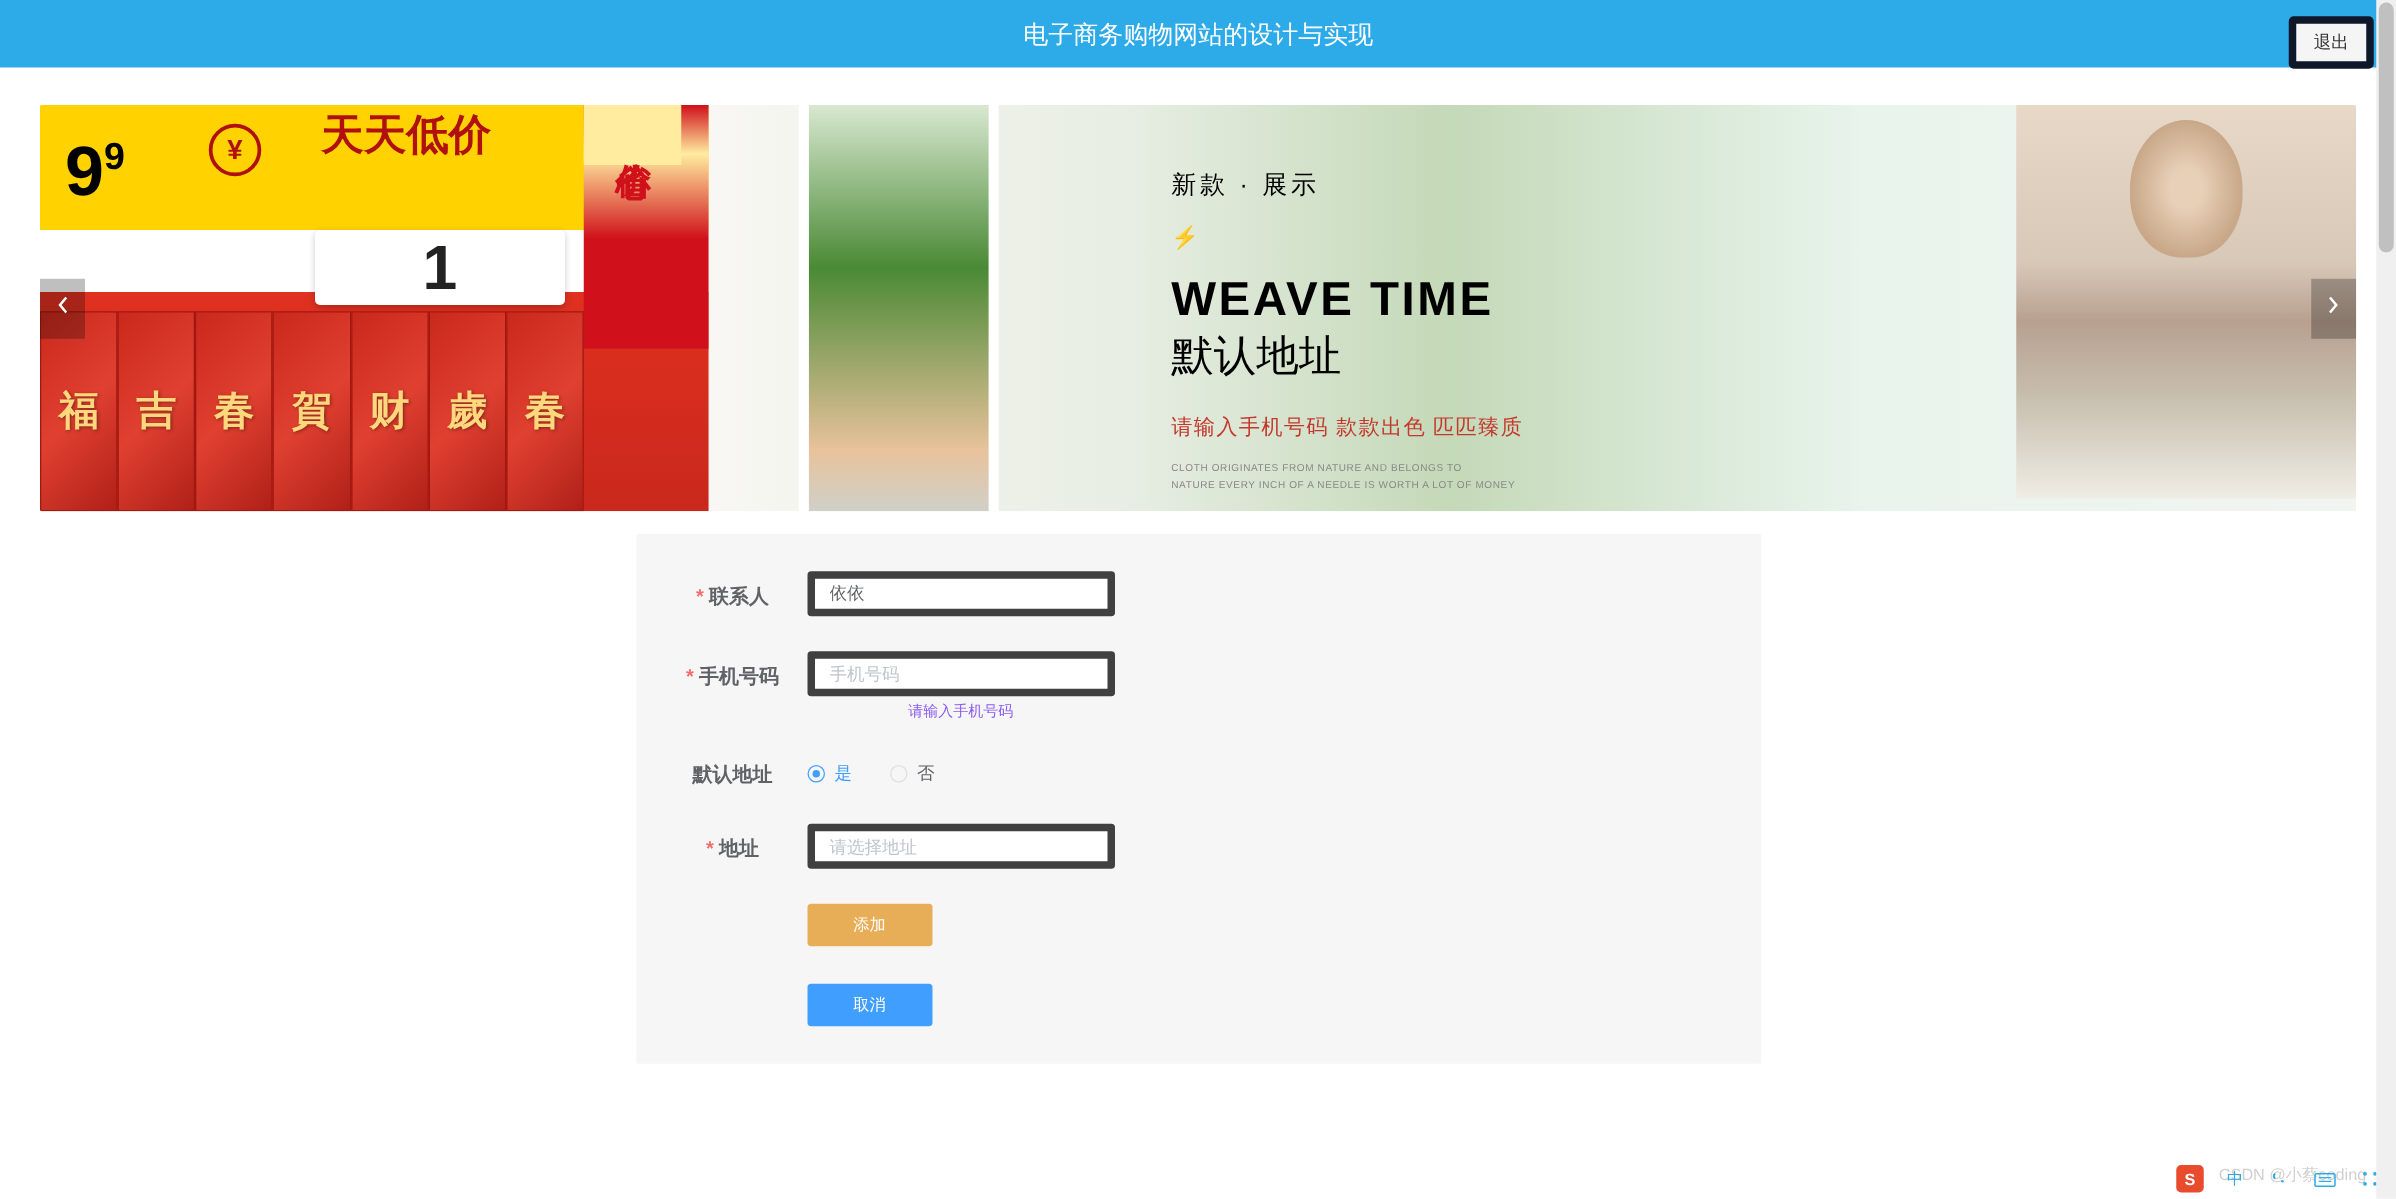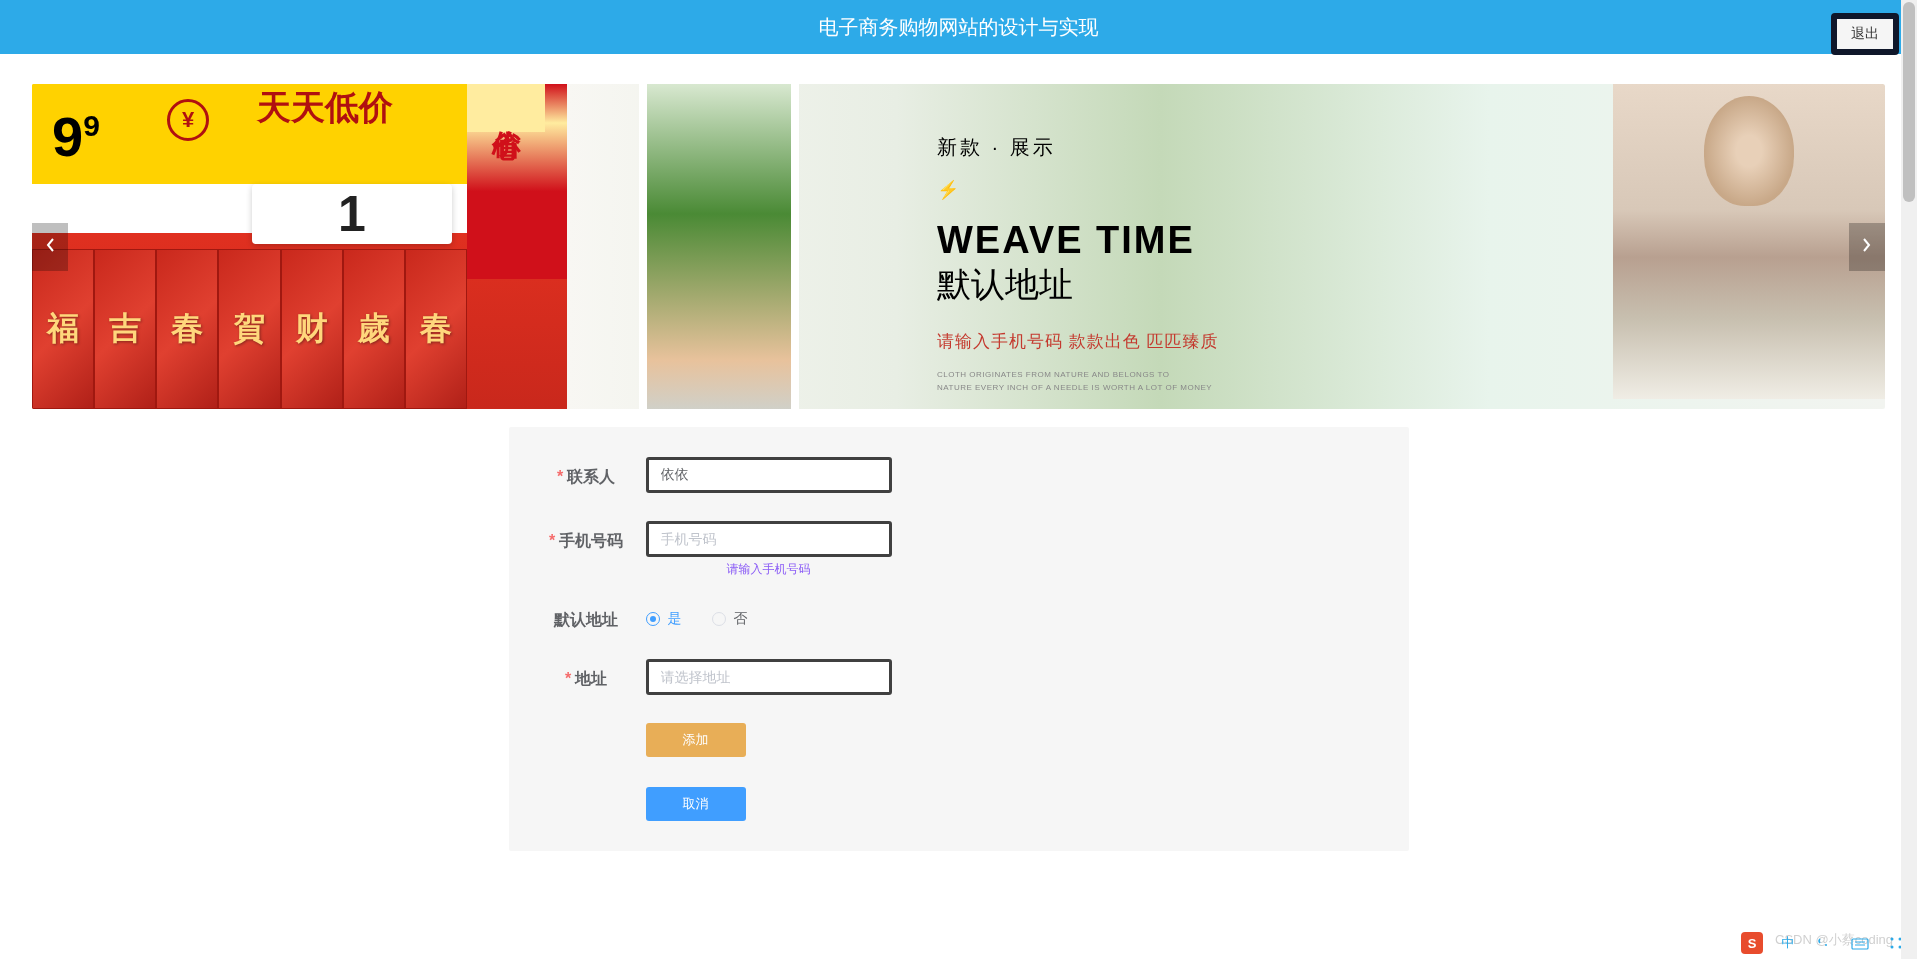--- a/index.html
+++ b/index.html
@@ -273,21 +273,21 @@
     .required {
       color: #f56c6c;
       margin-right: 4px;
     }
     .form-control {
       margin-left: 12px;
     }
     .text-input {
       width: 246px;
       height: 36px;
-      border: 3px solid #404040;
+      border: 6px solid #404040;
       border-radius: 3px;
       padding: 0 12px;
       font-size: 14px;
       color: #606266;
       outline: none;
     }
     .text-input::placeholder {
       color: #c0c4cc;
     }
     .error-text {

